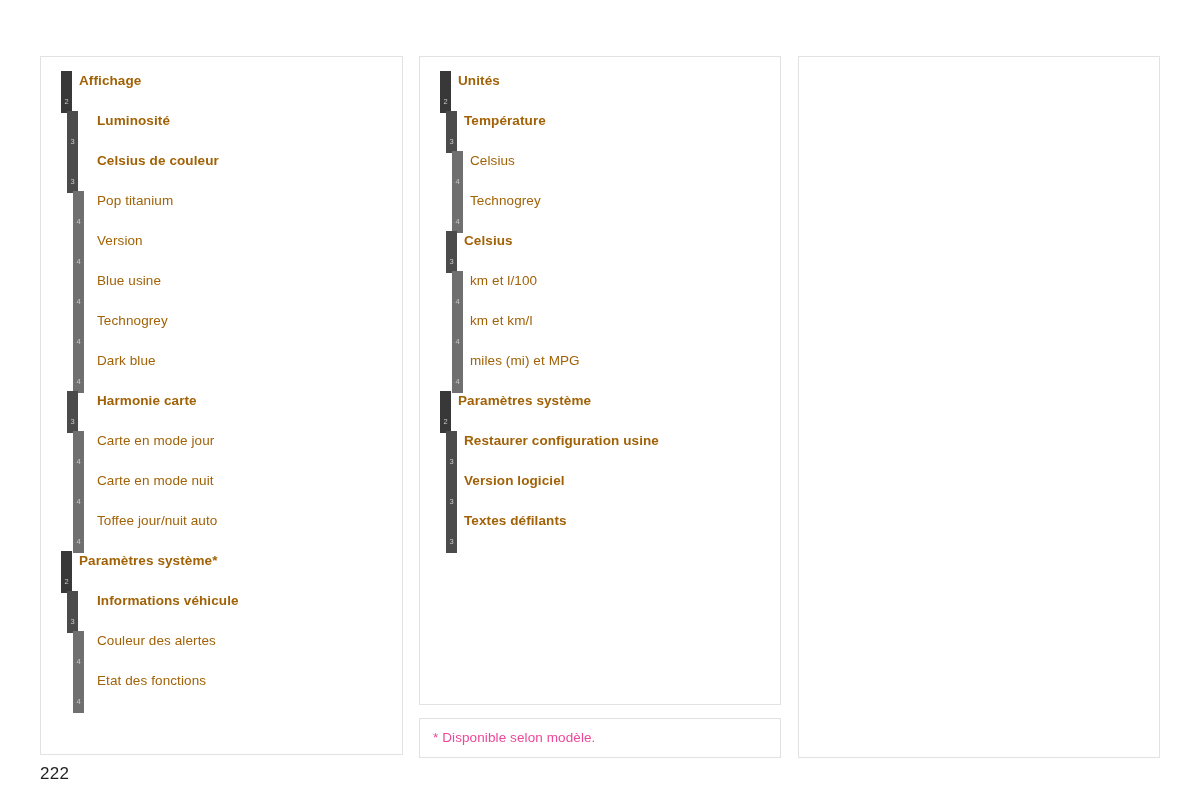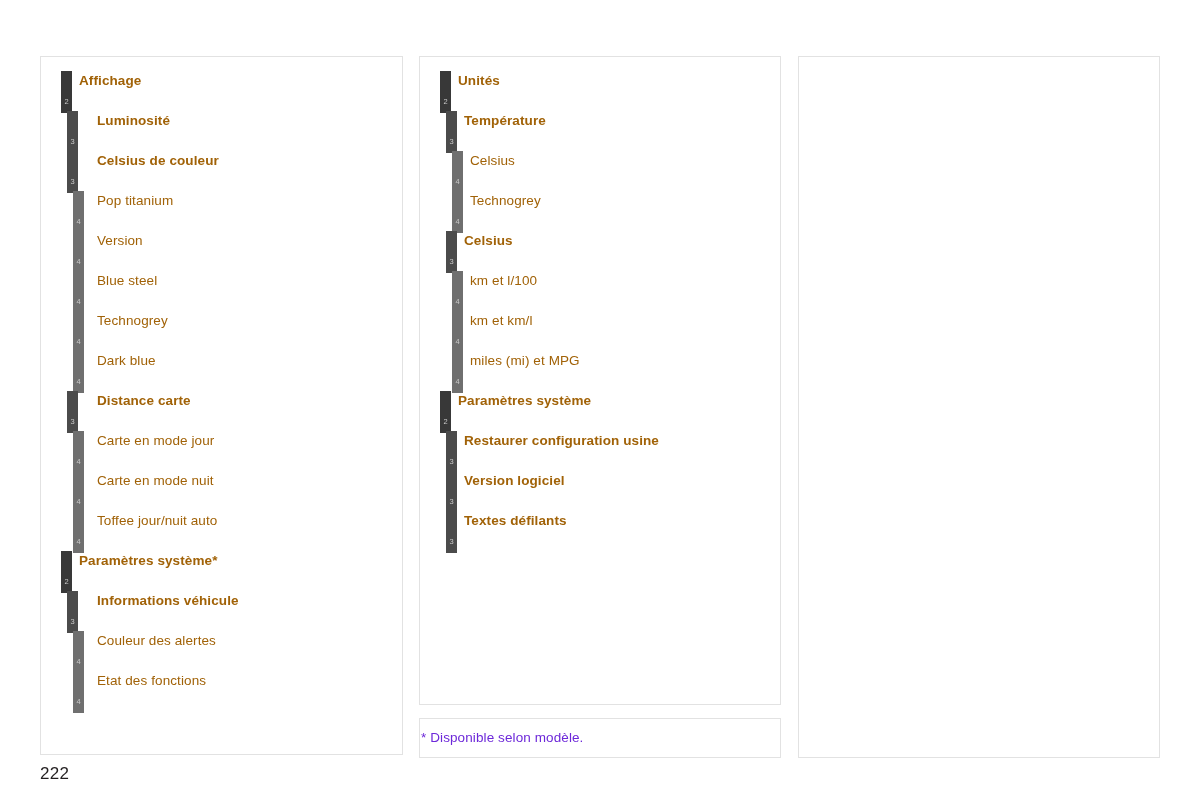--- a/index.html
+++ b/index.html
@@ -41,24 +41,24 @@
     left: 419px;
     top: 718px;
     width: 362px;
     height: 40px;
     background: #ffffff;
     border: 1px solid #e2e2e2;
     box-sizing: border-box;
   }
   #footnote-box .footnote-text {
     position: absolute;
-    left: 1px;
+    left: 13px;
     top: 11px;
     font-size: 13.5px;
-    color: #6d28d9;
+    color: #ec4899;
     white-space: nowrap;
     letter-spacing: 0.1px;
   }
 
   
   .tree {
     position: absolute;
     left: 0; top: 0;
     width: 100%;
     height: 100%;
@@ -168,39 +168,39 @@
         <div class="tree-row lvl-4" style="top: 174px;">
           <div class="level-badge">
             <span class="badge-num">4</span>
           </div>
           <div class="row-label">Version</div>
         </div>
         <div class="tree-row lvl-4" style="top: 214px;">
           <div class="level-badge">
             <span class="badge-num">4</span>
           </div>
-          <div class="row-label">Blue steel</div>
+          <div class="row-label">Blue usine</div>
         </div>
         <div class="tree-row lvl-4" style="top: 254px;">
           <div class="level-badge">
             <span class="badge-num">4</span>
           </div>
           <div class="row-label">Technogrey</div>
         </div>
         <div class="tree-row lvl-4" style="top: 294px;">
           <div class="level-badge">
             <span class="badge-num">4</span>
           </div>
           <div class="row-label">Dark blue</div>
         </div>
         <div class="tree-row lvl-3" style="top: 334px;">
           <div class="level-badge">
             <span class="badge-num">3</span>
           </div>
-          <div class="row-label">Distance carte</div>
+          <div class="row-label">Harmonie carte</div>
         </div>
         <div class="tree-row lvl-4" style="top: 374px;">
           <div class="level-badge">
             <span class="badge-num">4</span>
           </div>
           <div class="row-label">Carte en mode jour</div>
         </div>
         <div class="tree-row lvl-4" style="top: 414px;">
           <div class="level-badge">
             <span class="badge-num">4</span>

